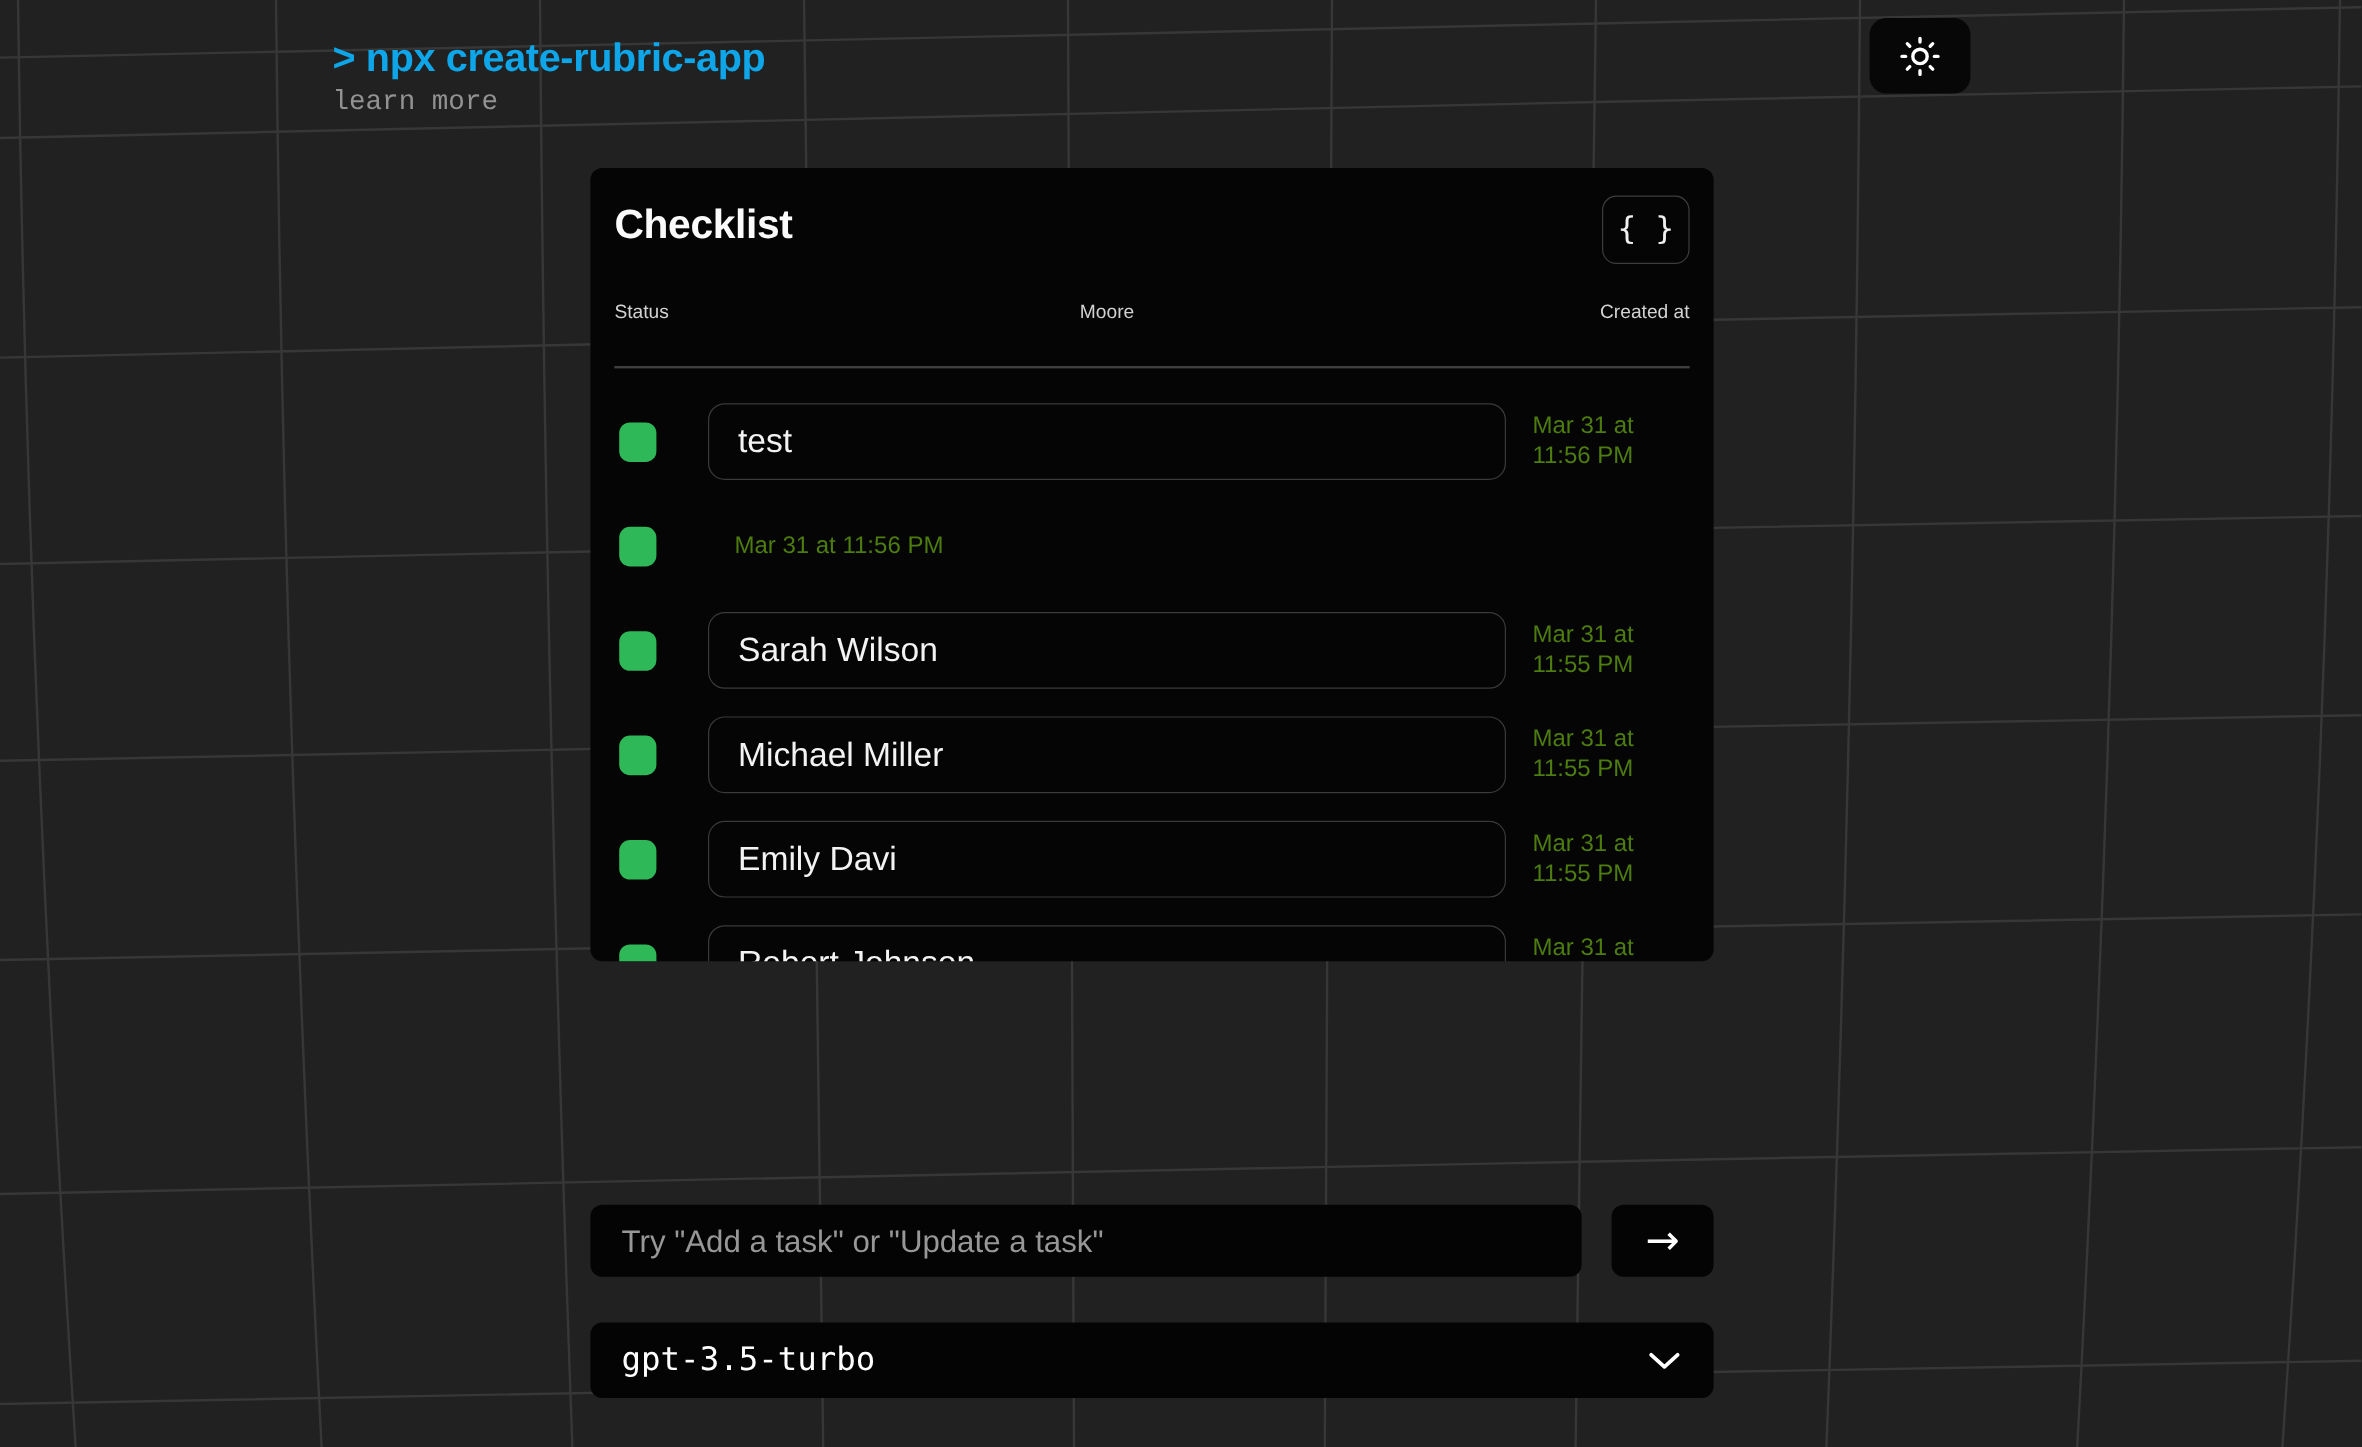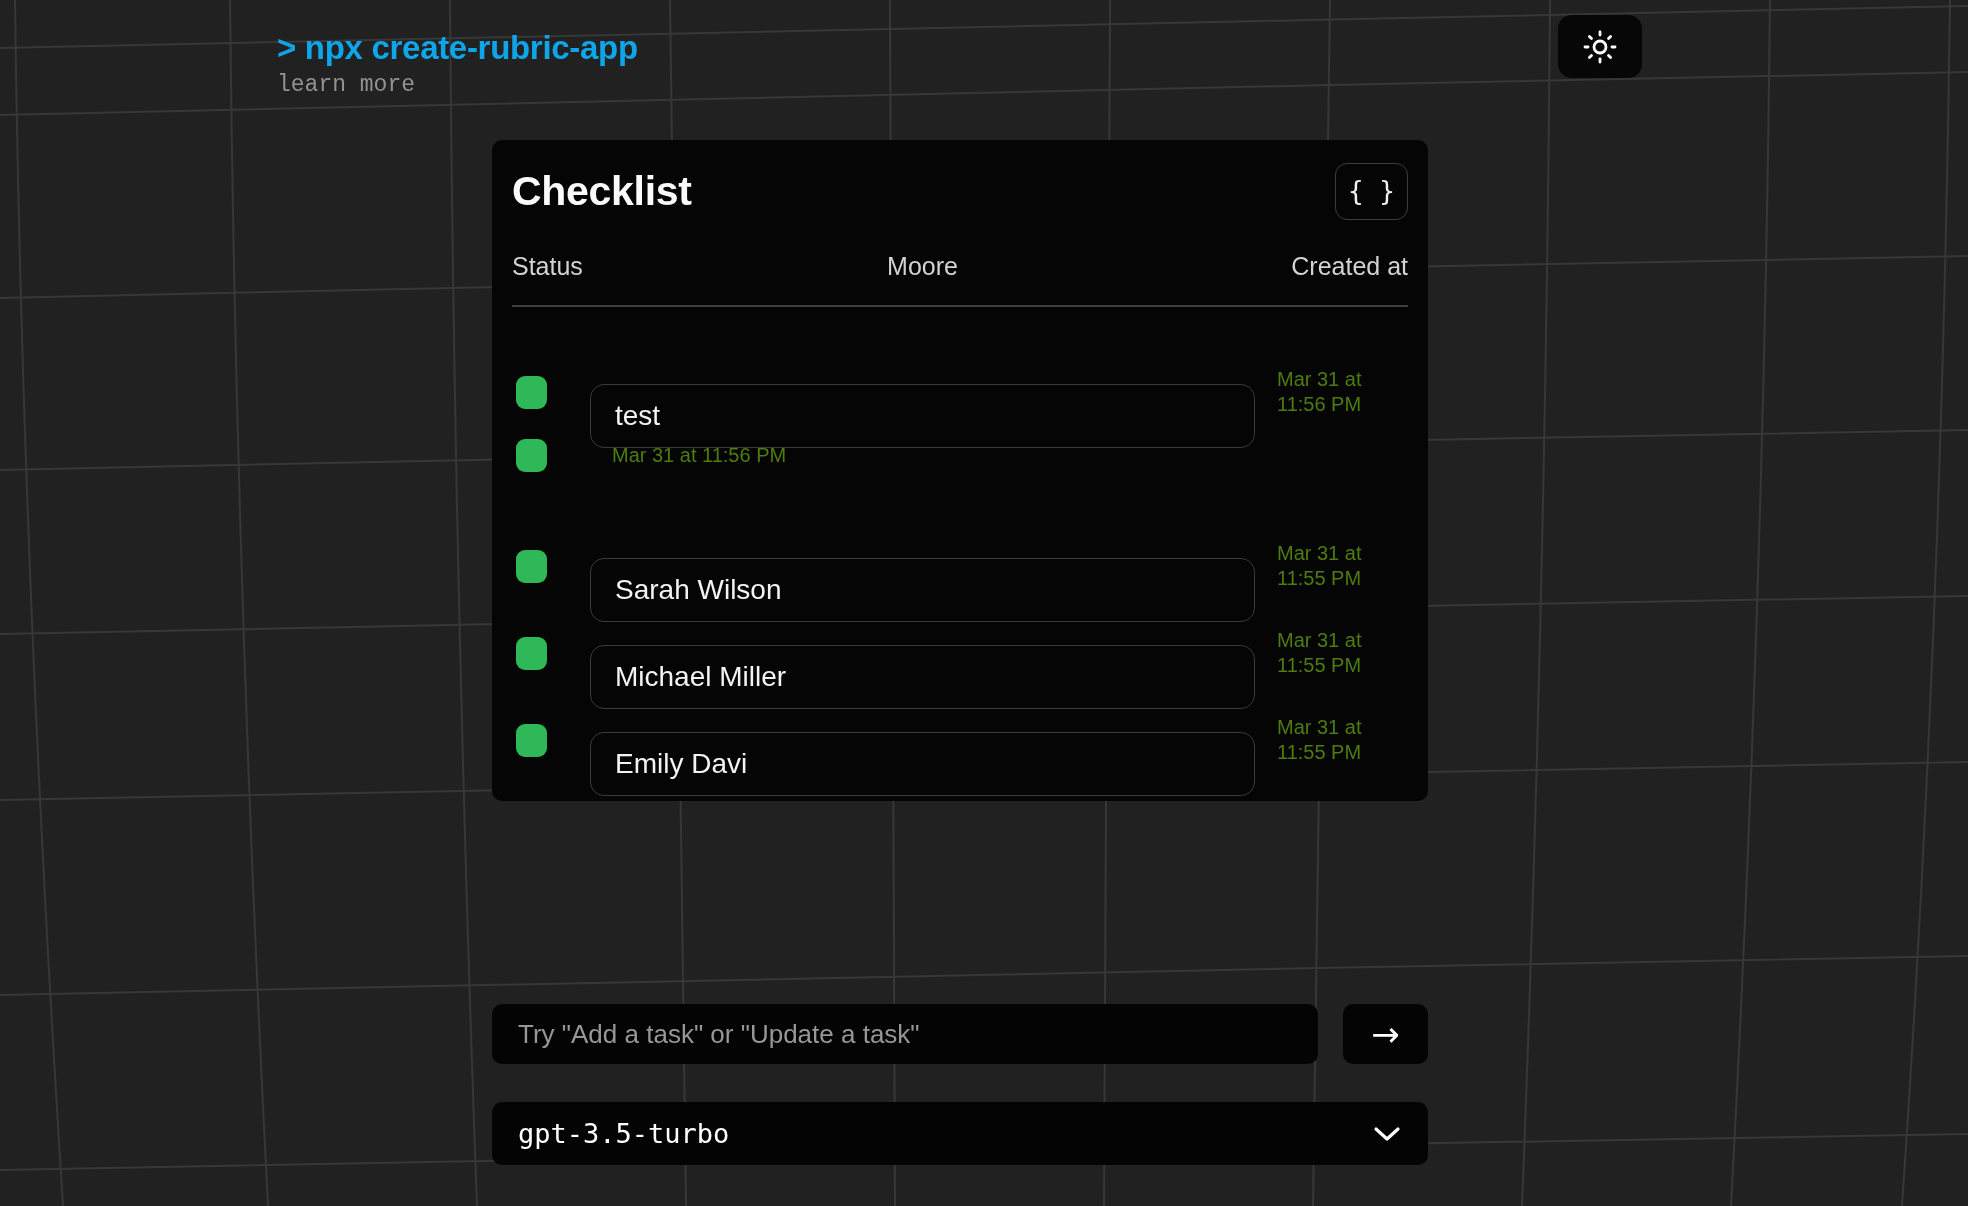--- a/index.html
+++ b/index.html
@@ -30,54 +30,54 @@
   }
 
   
   .card{
     position:absolute;left:492px;top:140px;width:936px;height:661px;
     background:#050505;border-radius:10px;overflow:hidden;
     padding:0 20px;box-sizing:border-box;
   }
   .card-title{
     margin:0;position:absolute;left:20px;top:28px;
-    font-size:41px;font-weight:700;color:#fafafa;letter-spacing:-0.3px;
+    font-size:34px;font-weight:700;color:#fafafa;letter-spacing:-0.3px;
   }
   .json-btn{
     position:absolute;right:20px;top:23px;width:73px;height:57px;
     background:#050505;border:1.5px solid #3d3d3d;border-radius:12px;
     color:#f0f0f0;font-family:"DejaVu Sans Mono","Liberation Mono",monospace;
     font-size:26px;cursor:pointer;display:flex;align-items:center;justify-content:center;
     padding-bottom:3px;
   }
   .cols{
     position:absolute;left:20px;right:20px;top:112px;
     display:grid;grid-template-columns:78px 1fr 153px;align-items:center;
-    color:#d2d2d2;font-size:25px;
+    color:#d2d2d2;font-size:16px;
   }
   .cols .c-task{text-align:center;}
   .cols .c-created{text-align:right;}
   .divider{
     position:absolute;left:20px;right:20px;top:165px;height:2px;
     background:#3f3f3f;border:none;
   }
   .rows{position:absolute;left:20px;right:20px;top:196px;}
   .row{
     display:grid;grid-template-columns:78px 1fr 153px;align-items:center;
     height:64px;margin-bottom:23px;
   }
   .checkbox{
     width:31px;height:33px;margin-left:4px;border:none;border-radius:9px;
     background:#2eb857;cursor:pointer;padding:0;
   }
   .task-input{
     width:100%;height:64px;box-sizing:border-box;
     background:transparent;border:1.5px solid #3a3a3a;border-radius:14px;
     color:#f3f3f3;font-size:28px;font-family:"Liberation Sans",sans-serif;
-    padding:12px 24px;outline:none;margin-top:48px;
+    padding:12px 24px;outline:none;
   }
   .created{
     padding-left:22px;font-size:20px;line-height:25px;color:#4d7c0f;
   }
 
   
   .composer-input{
     position:absolute;left:492px;top:1004px;width:826px;height:60px;
     box-sizing:border-box;background:#040404;border:none;border-radius:10px;
     color:#e8e8e8;font-size:26px;font-family:"Liberation Sans",sans-serif;

